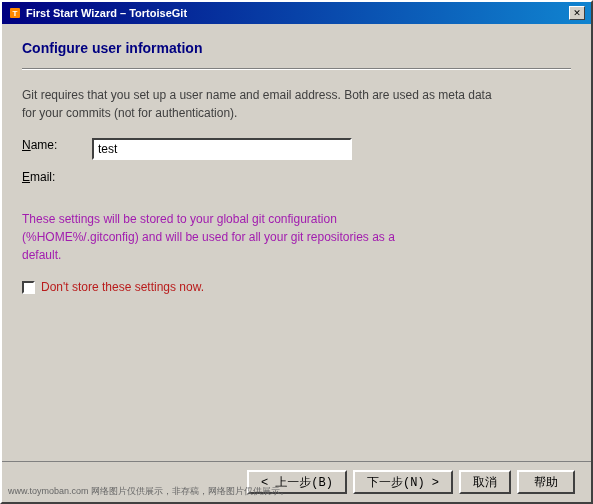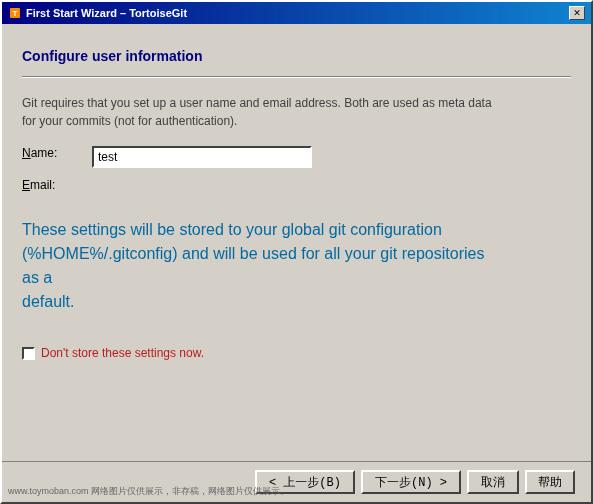--- a/index.html
+++ b/index.html
@@ -74,21 +74,21 @@
       display: flex;
       align-items: center;
       justify-content: center;
       font-size: 9px;
       cursor: pointer;
       color: black;
     }
 
     .content-area {
       flex: 1;
-      padding: 24px 20px;
+      padding: 16px 20px;
       display: flex;
       flex-direction: column;
     }
 
     .page-title {
       font-size: 14px;
       font-weight: bold;
       color: #000080;
       margin-bottom: 12px;
     }
@@ -121,38 +121,38 @@
       width: 70px;
       font-size: 12px;
       color: #000000;
     }
 
     .form-label .underline {
       text-decoration: underline;
     }
 
     .form-input {
-      width: 220px;
+      width: 260px;
       height: 22px;
       background: #ffffff;
       border: 2px solid #808080;
       border-right-color: #ffffff;
       border-bottom-color: #ffffff;
       border-top-color: #404040;
       border-left-color: #404040;
       padding: 2px 4px;
       font-size: 12px;
       font-family: 'MS Sans Serif', Arial, sans-serif;
     }
 
     .settings-text {
-      font-size: 16px;
-      color: #0369a1;
+      font-size: 12px;
+      color: #a21caf;
       line-height: 1.5;
-      margin-bottom: 32px;
+      margin-bottom: 16px;
       max-width: 480px;
     }
 
     .checkbox-row {
       display: flex;
       align-items: center;
       gap: 6px;
       margin-bottom: 16px;
     }
 
@@ -212,21 +212,21 @@
       font-family: Liberation Mono, monospace;
       cursor: pointer;
       color: #000000;
       display: flex;
       align-items: center;
       gap: 2px;
       white-space: nowrap;
     }
 
     .btn-help {
-      width: 50px;
+      width: 58px;
       justify-content: center;
     }
 
     .watermark {
       position: absolute;
       bottom: 6px;
       left: 8px;
       font-size: 9px;
       color: #666666;
     }

